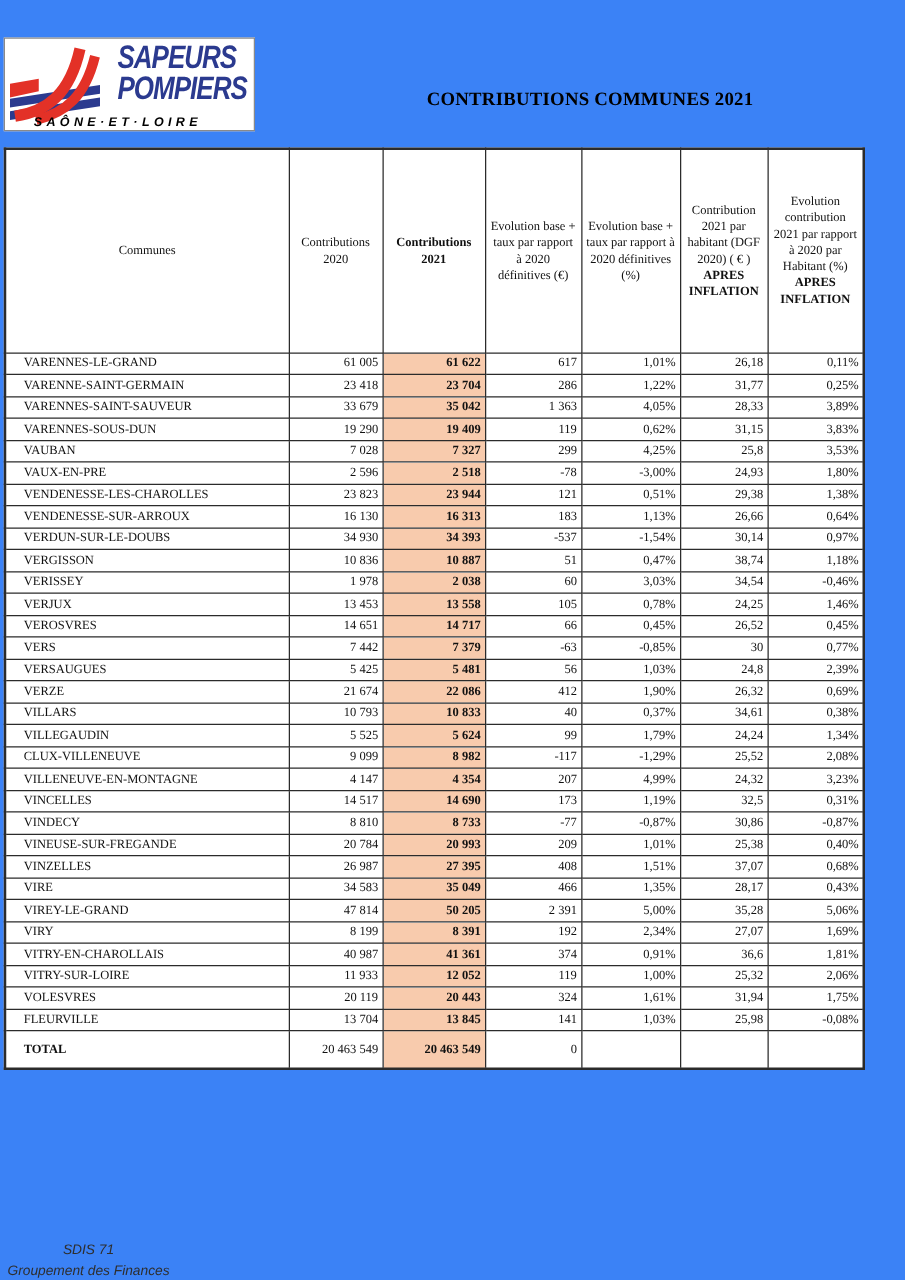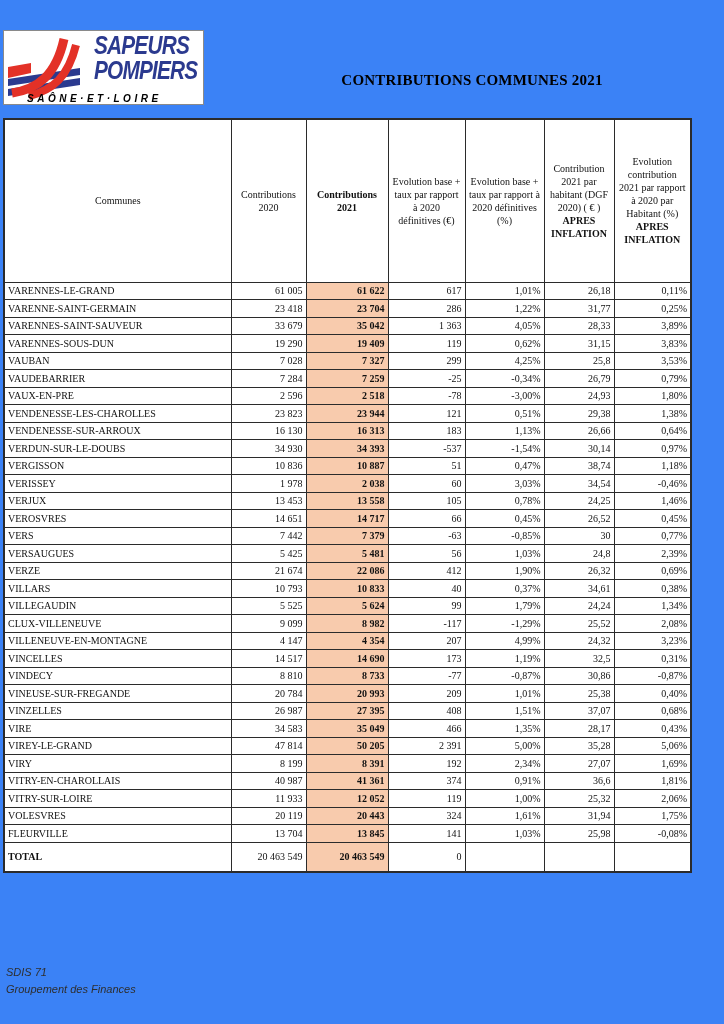--- a/index.html
+++ b/index.html
@@ -71,38 +71,39 @@
   .contrib-table tbody tr { height: 17.5px; }
   .contrib-table tfoot tr { height: 30px; }
   .contrib-table th {
     font-weight: normal;
     text-align: center; vertical-align: middle;
     padding: 0 3px; line-height: 1.3;
     background: #fff;
   }
   .contrib-table th b { font-weight: bold; }
   td.col-commune {
-    text-align: left; padding-left: 3px;
+    text-align: left; padding-left: 14px;
     white-space: nowrap;
   }
   td.num {
     text-align: right; padding-right: 3px;
     white-space: nowrap;
   }
   .c2021 { background: #F8CBAD; }
   th.c2021, td.c2021 { font-weight: bold; }
   .total-label { font-weight: bold; font-size: 10.5px; }
 
   
   .footer {
-    position: absolute; left: 6px; top: 964px;
+    position: absolute; left: 6px; top: 992px;
     font-family: "Liberation Sans", sans-serif;
     font-style: italic;
     font-size: 11px; line-height: 1.5;
     color: #2e2e2e;
+    text-align: center;
   }
 </style>
 </head>
 <body>
 
 <div class="page">
 
   <div class="logo-box">
     <svg class="emblem" width="92" height="72" viewBox="0 0 92 72" aria-hidden="true">
       <polygon points="4,36 27,32 27,42 4,47" fill="#e33127"></polygon>
@@ -181,29 +182,20 @@
         <tr>
           <td class="col-commune">VAUBAN</td>
           <td class="num">7 028</td>
           <td class="num c2021">7 327</td>
           <td class="num">299</td>
           <td class="num">4,25%</td>
           <td class="num">25,8</td>
           <td class="num">3,53%</td>
         </tr>
         <tr>
-          <td class="col-commune">VAUDEBARRIER</td>
-          <td class="num">7 284</td>
-          <td class="num c2021">7 259</td>
-          <td class="num">-25</td>
-          <td class="num">-0,34%</td>
-          <td class="num">26,79</td>
-          <td class="num">0,79%</td>
-        </tr>
-        <tr>
           <td class="col-commune">VAUX-EN-PRE</td>
           <td class="num">2 596</td>
           <td class="num c2021">2 518</td>
           <td class="num">-78</td>
           <td class="num">-3,00%</td>
           <td class="num">24,93</td>
           <td class="num">1,80%</td>
         </tr>
         <tr>
           <td class="col-commune">VENDENESSE-LES-CHAROLLES</td>

